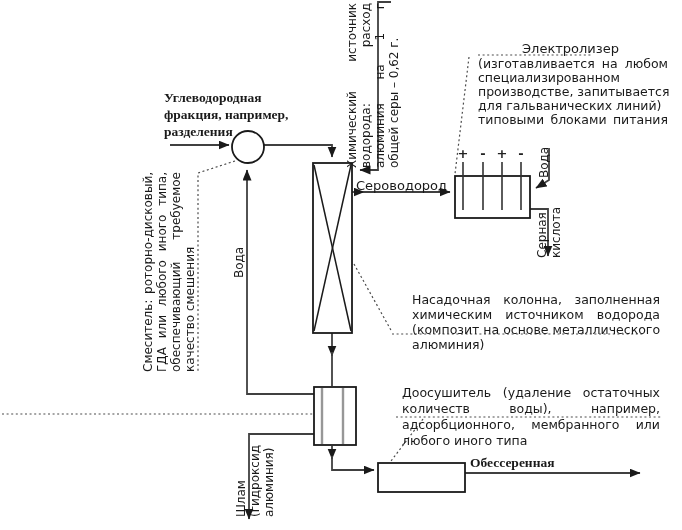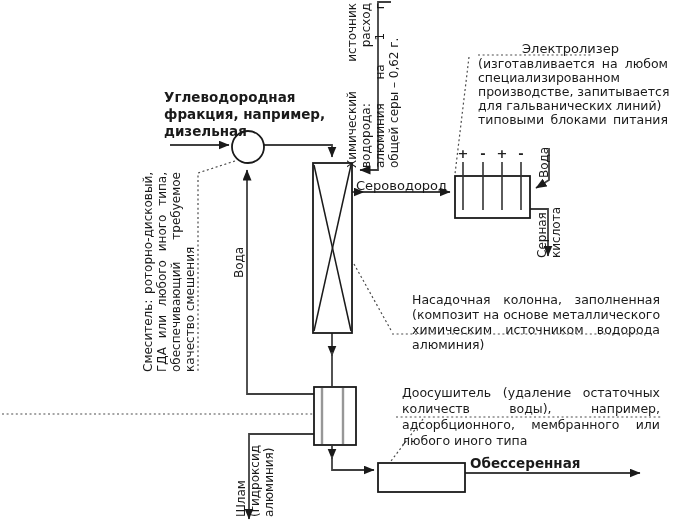--- a/index.html
+++ b/index.html
@@ -3,21 +3,21 @@
 <meta charset="utf-8">
 <style>
   html,body{margin:0;padding:0;background:#fff;}
   #stage{position:relative;width:682px;height:530px;background:#fff;overflow:hidden;
          font-family:"DejaVu Sans","Liberation Sans",sans-serif;color:#1a1a1a;}
   #wires{position:absolute;left:0;top:0;}
   .txt{position:absolute;}
   .p{font-size:12.5px;line-height:15px;}
   .tl{white-space:nowrap;}
   .jl{text-align:justify;text-align-last:justify;}
-  .b{font-weight:bold;}
+  .b{font-weight:bold;font-family:Liberation Serif, serif;}
   .rot{position:absolute;transform-origin:0 0;transform:rotate(-90deg);font-size:12px;line-height:14px;}
   .pol{position:absolute;width:16px;text-align:center;font-size:13px;font-weight:bold;color:#222;}
 </style>
 </head>
 <body>
 
 <div id="stage">
 
   <svg id="wires" width="682" height="530" viewBox="0 0 682 530">
     <defs>
@@ -76,21 +76,21 @@
 
     <g stroke="#979797" stroke-width="2.4" fill="none">
       <path d="M322,388 V444"></path>
       <path d="M343,388 V444"></path>
     </g>
   </svg>
 
   <div class="txt b" style="left:164px;top:89px;width:150px;font-size:13.5px;line-height:17px;">
       <div class="tl">Углеводородная</div>
       <div class="tl">фракция,  например,</div>
-      <div class="tl">дизельная</div>
+      <div class="tl">разделения</div>
     </div>
 
   <div class="rot just" style="left:345px;top:168px;width:165px;">
       <div class="tl jl">Химический источник</div>
       <div class="tl jl">водорода: расход</div>
       <div class="tl jl">алюминия на 1 г</div>
       <div class="tl">общей серы – 0,62 г.</div>
     </div>
 
   <div class="txt" style="left:356px;top:178px;font-size:13px;">Сероводород</div>
@@ -111,22 +111,22 @@
 
   <div class="rot" style="left:537px;top:178px;width:36px;">Вода</div>
 
   <div class="rot" style="left:535px;top:258px;width:52px;">
       <div class="tl">Серная</div>
       <div class="tl">кислота</div>
     </div>
 
   <div class="txt p just" style="left:395px;top:292px;width:248px;margin-left:17px;">
       <div class="tl jl">Насадочная колонна, заполненная</div>
+      <div class="tl jl">химическим источником водорода</div>
       <div class="tl jl">(композит на основе металлического</div>
-      <div class="tl jl">химическим источником водорода</div>
       <div class="tl">алюминия)</div>
     </div>
 
   <div class="rot just" style="left:141px;top:372px;width:200px;">
       <div class="tl jl">Смеситель: роторно-дисковый,</div>
       <div class="tl jl">ГДА или любого иного типа,</div>
       <div class="tl jl">обеспечивающий требуемое</div>
       <div class="tl">качество смешения</div>
     </div>
 

